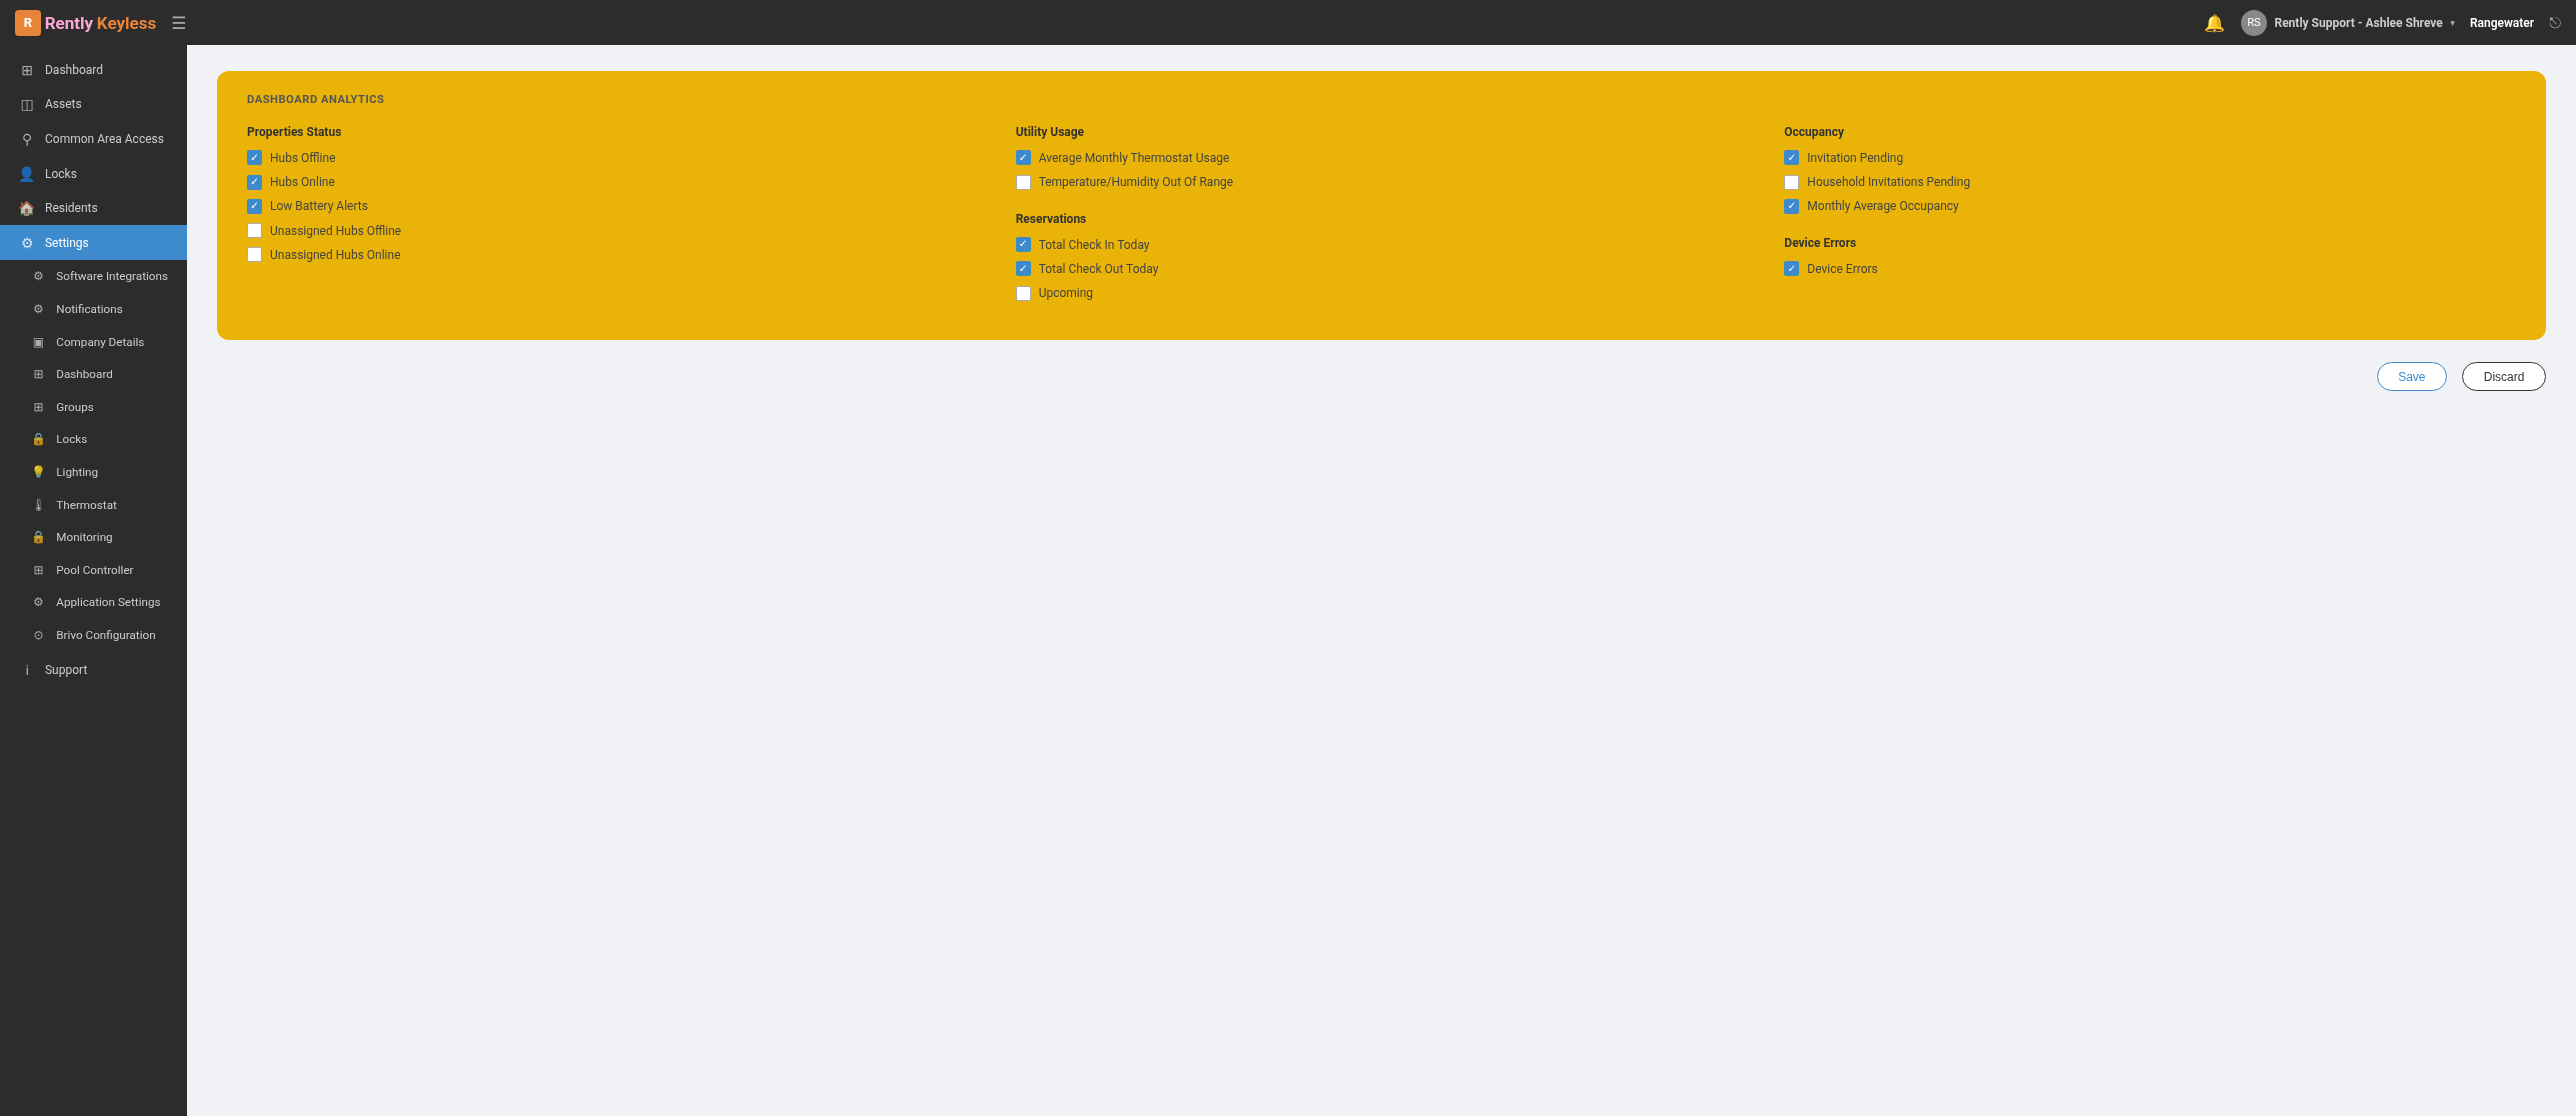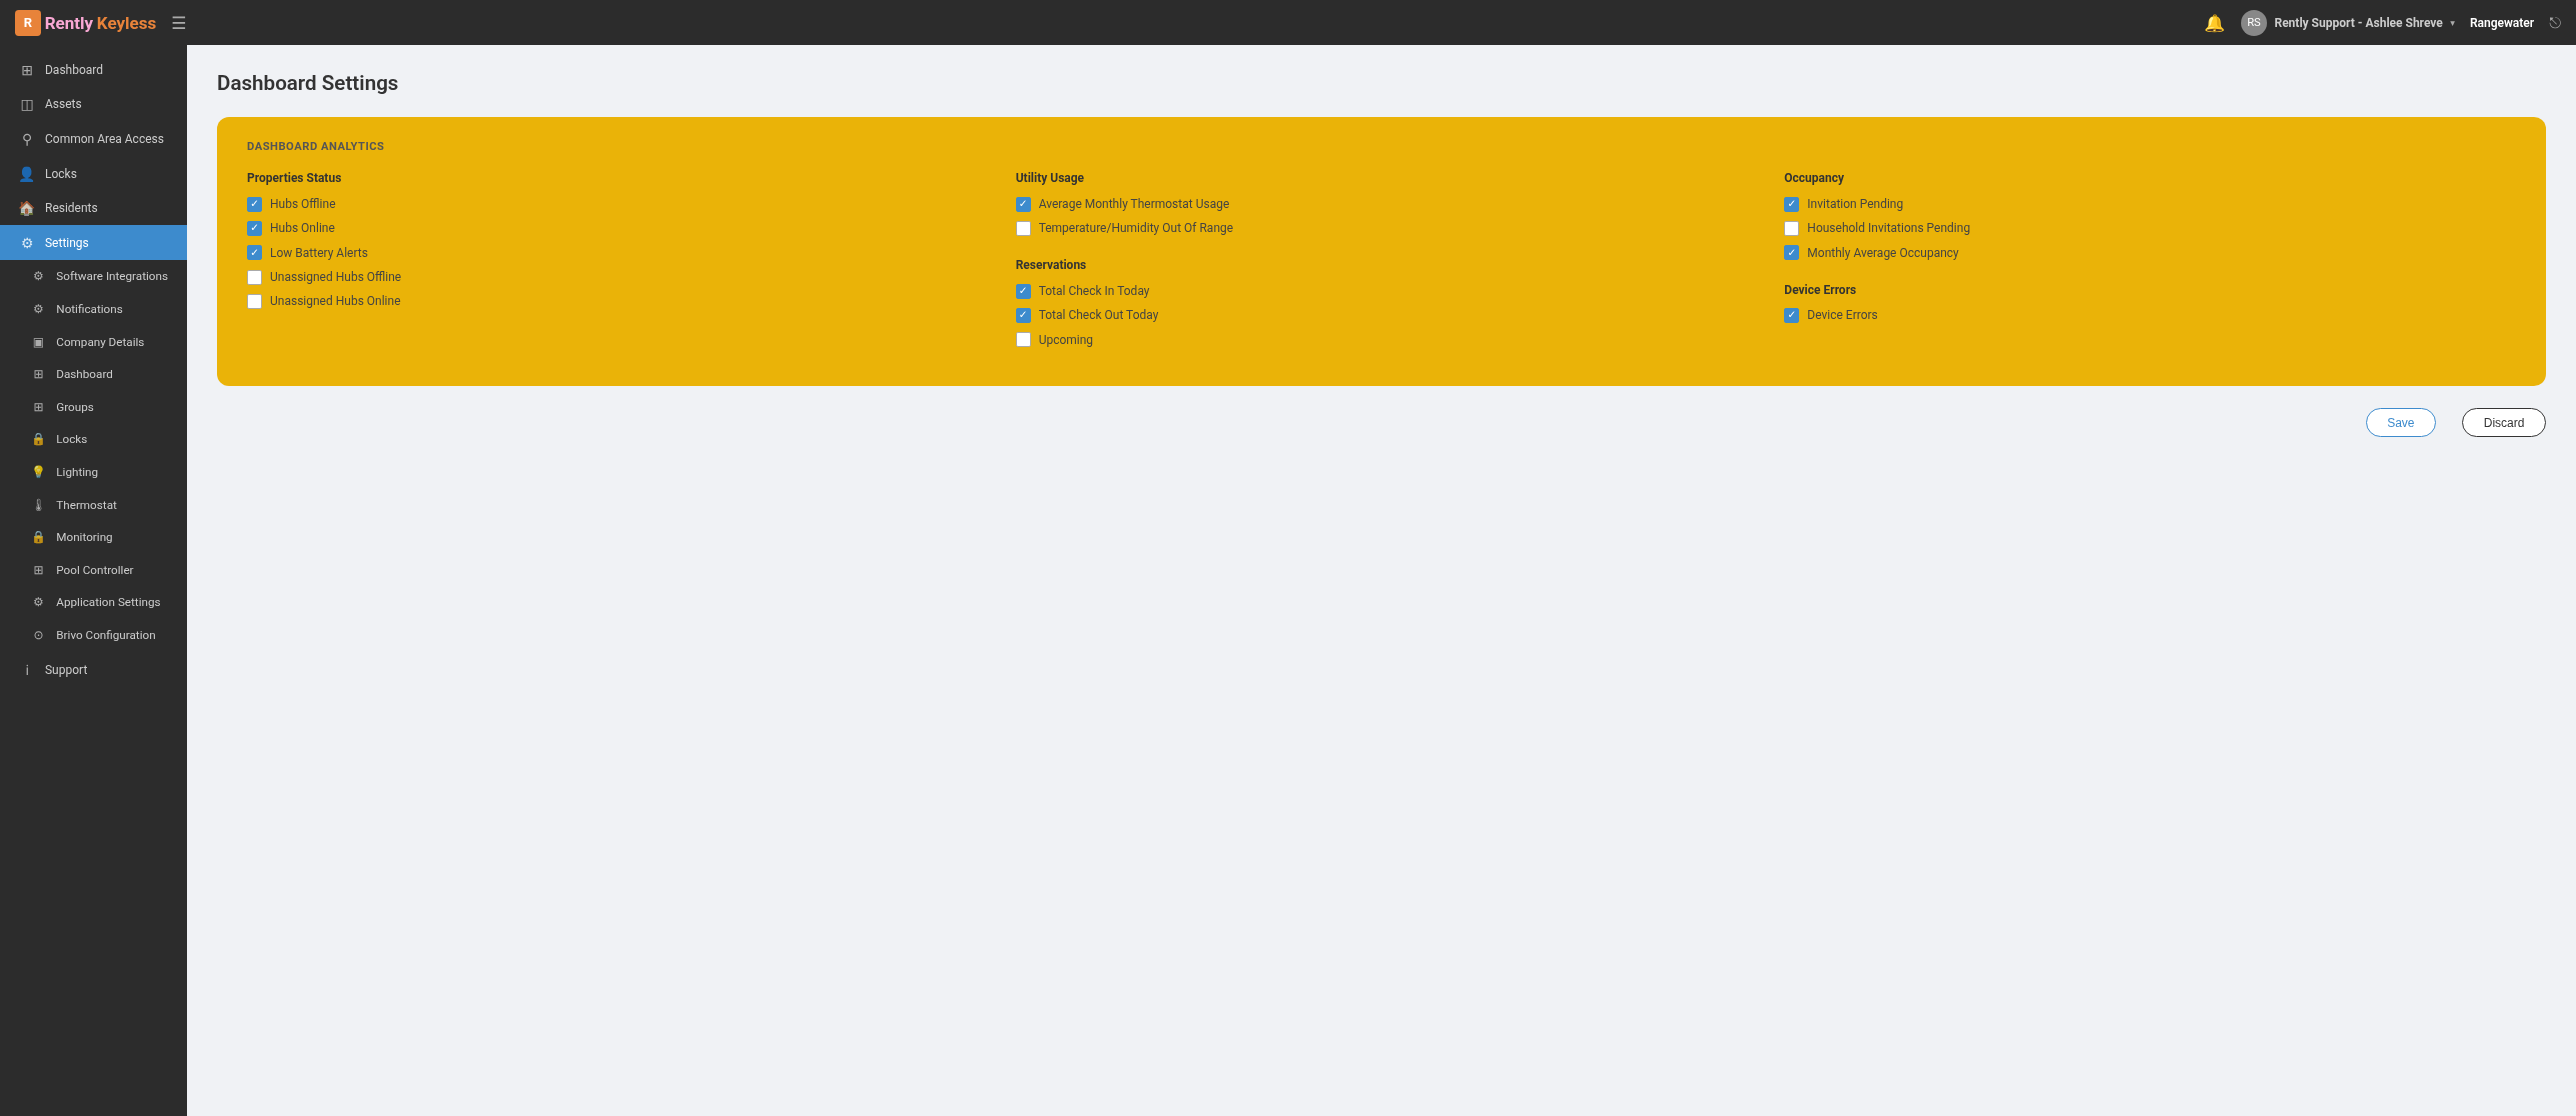--- a/index.html
+++ b/index.html
@@ -130,21 +130,21 @@
       content: '✓';
       color: white;
       font-size: 10.3px;
       line-height: 1;
     }
 
     
     .footer-actions {
       display: flex;
       justify-content: flex-end;
-      gap: 26px;
+      gap: 15px;
       padding: 15px 0 7.5px;
     }
     .btn-save {
       padding: 6.5px 20.6px;
       border: 0.9px solid #3d8bcd;
       background: #fff;
       color: #3d8bcd;
       border-radius: 18.7px;
       font-size: 12px;
       cursor: pointer;
@@ -264,21 +264,20 @@
       <span class="si-icon">⊙</span>
       <span>Brivo Configuration</span>
     </div>
     <div class="sidebar-item">
       <span class="si-icon">ℹ</span>
       <span>Support</span>
     </div>
   </nav>
 
   <div class="main-content">
-    <h1 class="page-title">Dashboard Settings</h1>
 
     <div class="card">
       <div class="card-section-title">DASHBOARD ANALYTICS</div>
 
       <div class="analytics-grid">
 
         <div class="analytics-group">
           <div class="analytics-col-title">Properties Status</div>
           <div class="checkbox-row">
             <div class="cb checked"></div>

